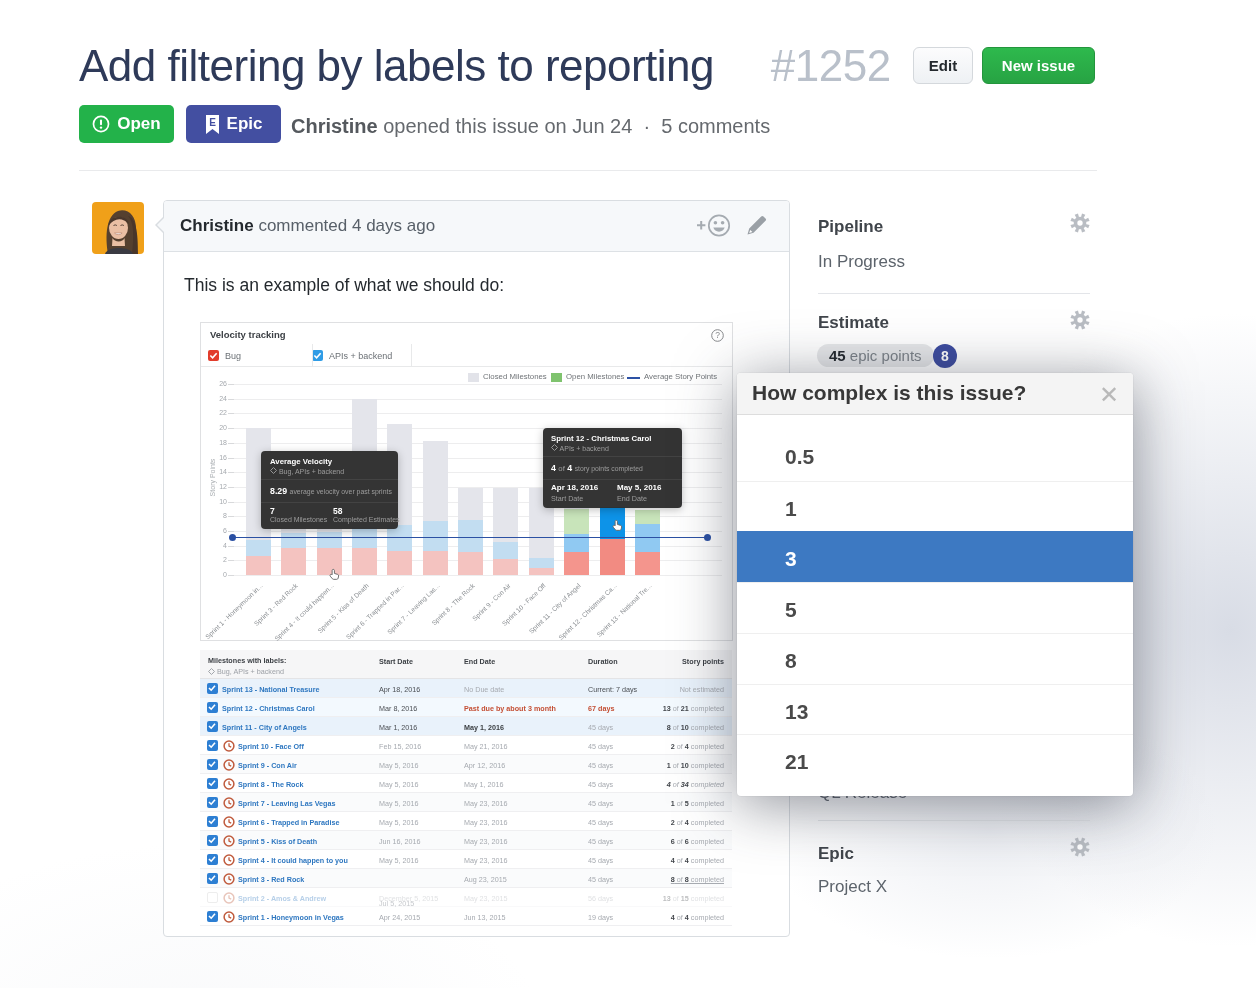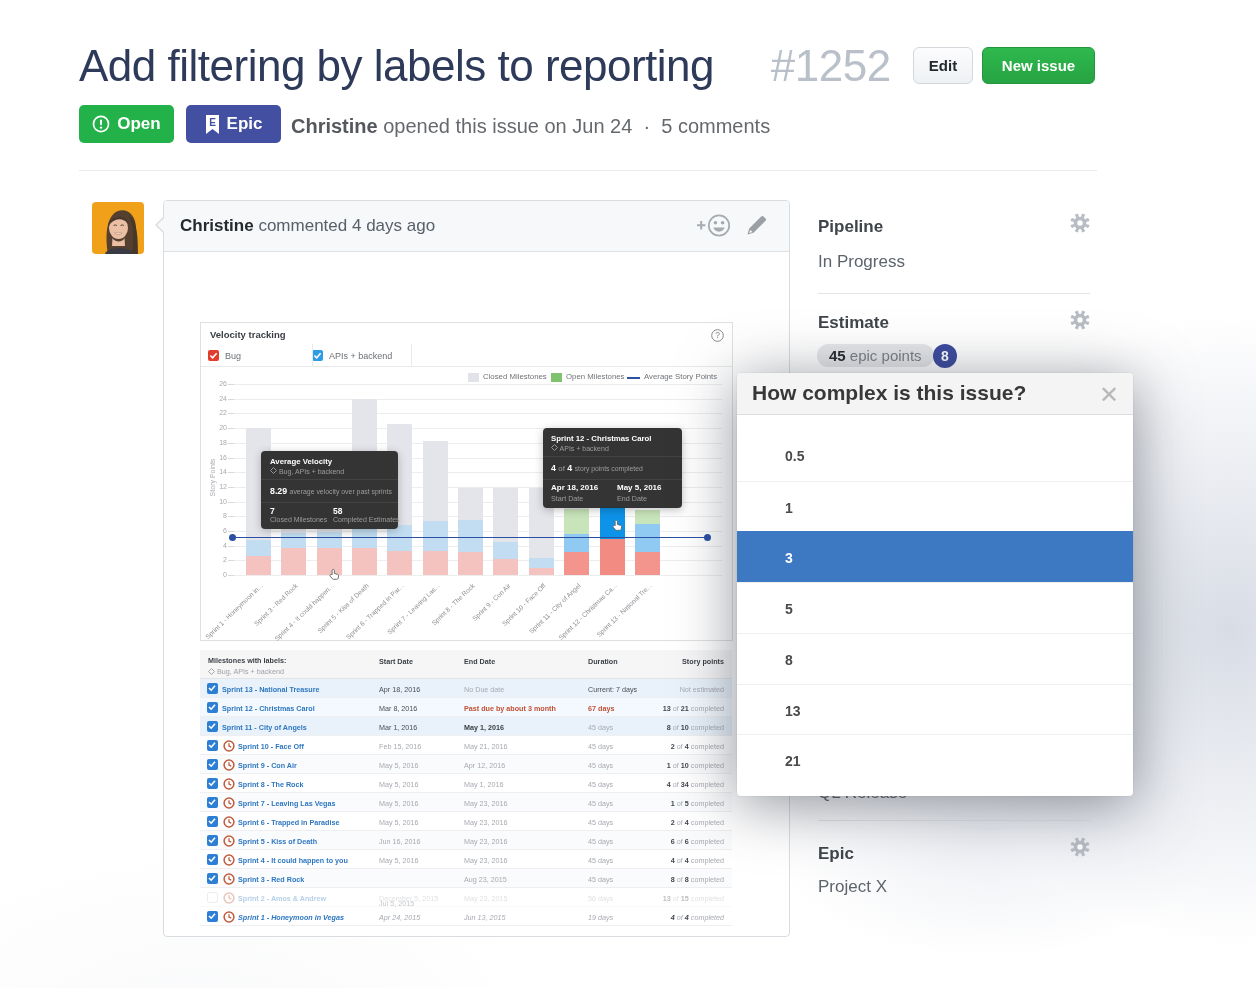--- a/index.html
+++ b/index.html
@@ -99,21 +99,21 @@
 .sdiv { position:absolute; left:818px; width:272px; height:1px; background:#e3e5e9; }
 .gear { position:absolute; }
 
 
 #modal { left:737px; top:373px; width:396px; height:423px; background:#fff; border-radius:4px;
   box-shadow:0 8px 60px rgba(48,53,68,0.55), 0 0 0 1px rgba(0,0,0,0.03); }
 #modal-head { position:absolute; left:0; top:0; width:396px; height:42px; background:#f4f4f4;
   border-bottom:1px solid #ddd; border-radius:4px 4px 0 0; }
 #modal-title { position:absolute; left:15px; top:8px; font-size:21px; font-weight:bold; color:#383838; }
 #modal-x { position:absolute; right:14px; top:8px; color:#b9b9b9; font-size:24px; }
-.mopt { position:absolute; left:0; width:396px; height:50.7px; font-size:14px; font-weight:bold;
+.mopt { position:absolute; left:0; width:396px; height:50.7px; font-size:21px; font-weight:bold;
   color:#4a4a4a; line-height:53px; padding-left:48px; border-top:1px solid #efefef; }
 .mopt.sel { background:#3d79c2; color:#fff; border-top:1px solid #3d79c2; }
 </style>
 </head>
 <body>
 <div class="vig" id="vig-right"></div>
 <div class="vig" id="vig-right2"></div>
 <div class="vig" id="vig-bottom"></div>
 
 <div class="abs" id="title">Add filtering by labels to reporting <span class="num">#1252</span></div>
@@ -159,20 +159,21 @@
         <circle cx="22.4" cy="10.8" r="1.8" fill="#a5abb1"></circle>
         <circle cx="29.6" cy="10.8" r="1.8" fill="#a5abb1"></circle>
         <path d="M20.3 15.5 a6 6 0 0 0 11.4 0 z" fill="#a5abb1"></path>
         <g fill="#9aa0a6">
             <path d="M54.5 22.5 l1.7 -6 l12 -12 a1.6 1.6 0 0 1 2.3 0 l2 2 a1.6 1.6 0 0 1 0 2.3 l-12 12 z"></path>
             <path d="M56.2 21 l3.2 -0.9 l-2.2 -2.2 z" fill="#fff"></path>
           </g>
       </svg>
     </div>
   </div>
+  <div class="abs" id="comment-line">This is an example of what we should do:</div>
 
   <div class="abs" id="shot">
     <div class="abs" id="chart">
       <div class="abs" id="chart-title">Velocity tracking</div>
       <div class="abs" id="chart-q"><svg width="13" height="13" viewBox="0 0 13 13">
             <circle cx="6.5" cy="6.5" r="5.8" fill="none" stroke="#87898c" stroke-width="1"></circle>
             <text x="6.5" y="9.3" text-anchor="middle" font-size="8.5" fill="#87898c" font-family="Liberation Sans">?</text>
           </svg></div>
       <div class="abs" id="cbrow">
         <div class="cb" id="cb1">
@@ -402,21 +403,21 @@
               <path d="M2 5 l2.2 2.2 l3.8 -4.4" fill="none" stroke="#fff" stroke-width="1.6"></path>
             </svg></div>
           <div class="micon"><svg width="12" height="12" viewBox="0 0 12 12">
               <circle cx="6" cy="6" r="4.9" fill="none" stroke="#c05b3d" stroke-width="1.5"></circle>
               <path d="M6 3.2 v2.9 l2.2 1.1" fill="none" stroke="#c05b3d" stroke-width="1.3"></path>
             </svg></div>
           <div class="mname" style="left:38px;">Sprint 8 - The Rock</div>
           <div class="mcell c-start" style="color:#a6aab0;">May 5, 2016</div>
           <div class="mcell c-end" style="color:#a6aab0;">May 1, 2016</div>
           <div class="mcell c-dur" style="color:#a6aab0;">45 days</div>
-          <div class="mcell c-pts" style="color:#a6aab0;"><b style="color:#43474c;">4</b> of <b style="color:#43474c;">34</b> completed</div>
+          <div class="mcell c-pts" style="color:#a6aab0;font-style:italic;"><b style="color:#43474c;">4</b> of <b style="color:#43474c;">34</b> completed</div>
         </div>
         <div class="mrow" style="top:143px; background:#fafbfc;">
           <div class="mcheck"><svg width="10" height="10" viewBox="0 0 10 10">
               <path d="M2 5 l2.2 2.2 l3.8 -4.4" fill="none" stroke="#fff" stroke-width="1.6"></path>
             </svg></div>
           <div class="micon"><svg width="12" height="12" viewBox="0 0 12 12">
               <circle cx="6" cy="6" r="4.9" fill="none" stroke="#c05b3d" stroke-width="1.5"></circle>
               <path d="M6 3.2 v2.9 l2.2 1.1" fill="none" stroke="#c05b3d" stroke-width="1.3"></path>
             </svg></div>
           <div class="mname" style="left:38px;">Sprint 7 - Leaving Las Vegas</div>
@@ -472,35 +473,35 @@
               <path d="M2 5 l2.2 2.2 l3.8 -4.4" fill="none" stroke="#fff" stroke-width="1.6"></path>
             </svg></div>
           <div class="micon"><svg width="12" height="12" viewBox="0 0 12 12">
               <circle cx="6" cy="6" r="4.9" fill="none" stroke="#c05b3d" stroke-width="1.5"></circle>
               <path d="M6 3.2 v2.9 l2.2 1.1" fill="none" stroke="#c05b3d" stroke-width="1.3"></path>
             </svg></div>
           <div class="mname" style="left:38px;">Sprint 3 - Red Rock</div>
           <div class="mcell c-start" style="color:#a6aab0;margin-top:24px;">Jul 5, 2015</div>
           <div class="mcell c-end" style="color:#a6aab0;">Aug 23, 2015</div>
           <div class="mcell c-dur" style="color:#a6aab0;">45 days</div>
-          <div class="mcell c-pts" style="color:#a6aab0;"><b style="color:#43474c;">8</b> of <b style="color:#43474c;">8</b> completed</div>
+          <div class="mcell c-pts" style="color:#a6aab0;text-decoration:underline;"><b style="color:#43474c;">8</b> of <b style="color:#43474c;">8</b> completed</div>
         </div>
         <div class="mrow" style="top:238px; background:#fff;opacity:0.35;">
           <div class="mcheck" style="background:#fff; border:1px solid #ccc;"></div>
           <div class="micon"><svg width="12" height="12" viewBox="0 0 12 12">
               <circle cx="6" cy="6" r="4.9" fill="none" stroke="#c05b3d" stroke-width="1.5"></circle>
               <path d="M6 3.2 v2.9 l2.2 1.1" fill="none" stroke="#c05b3d" stroke-width="1.3"></path>
             </svg></div>
           <div class="mname" style="left:38px;">Sprint 2 - Amos &amp; Andrew</div>
           <div class="mcell c-start" style="color:#a6aab0;">December 5, 2015</div>
           <div class="mcell c-end" style="color:#a6aab0;">May 23, 2015</div>
           <div class="mcell c-dur" style="color:#a6aab0;">56 days</div>
           <div class="mcell c-pts" style="color:#a6aab0;"><b style="color:#43474c;">13</b> of <b style="color:#43474c;">15</b> completed</div>
         </div>
-        <div class="mrow" style="top:257px; background:#fff;font-style:italic;">
+        <div class="mrow" style="top:257px; background:#fff;">
           <div class="mcheck"><svg width="10" height="10" viewBox="0 0 10 10">
               <path d="M2 5 l2.2 2.2 l3.8 -4.4" fill="none" stroke="#fff" stroke-width="1.6"></path>
             </svg></div>
           <div class="micon"><svg width="12" height="12" viewBox="0 0 12 12">
               <circle cx="6" cy="6" r="4.9" fill="none" stroke="#c05b3d" stroke-width="1.5"></circle>
               <path d="M6 3.2 v2.9 l2.2 1.1" fill="none" stroke="#c05b3d" stroke-width="1.3"></path>
             </svg></div>
           <div class="mname" style="left:38px;">Sprint 1 - Honeymoon in Vegas</div>
           <div class="mcell c-start" style="color:#a6aab0;">Apr 24, 2015</div>
           <div class="mcell c-end" style="color:#a6aab0;">Jun 13, 2015</div>

